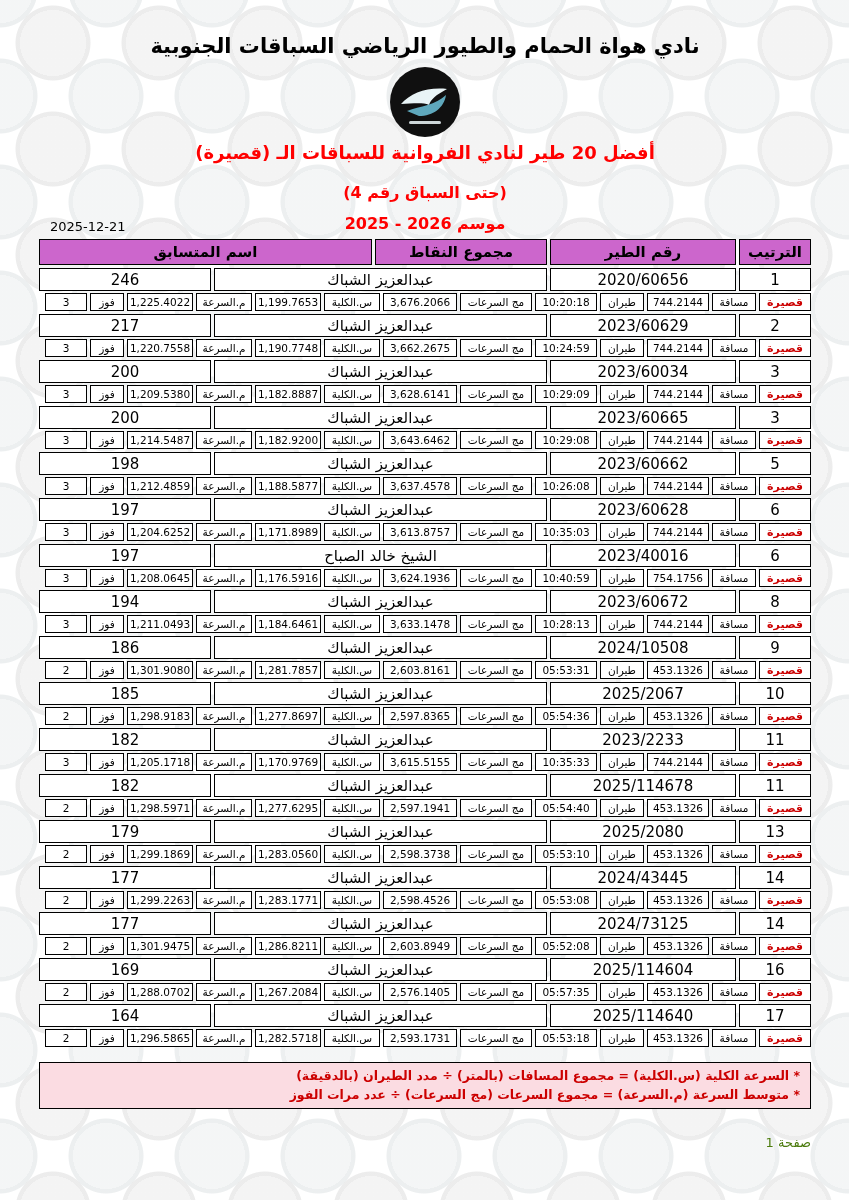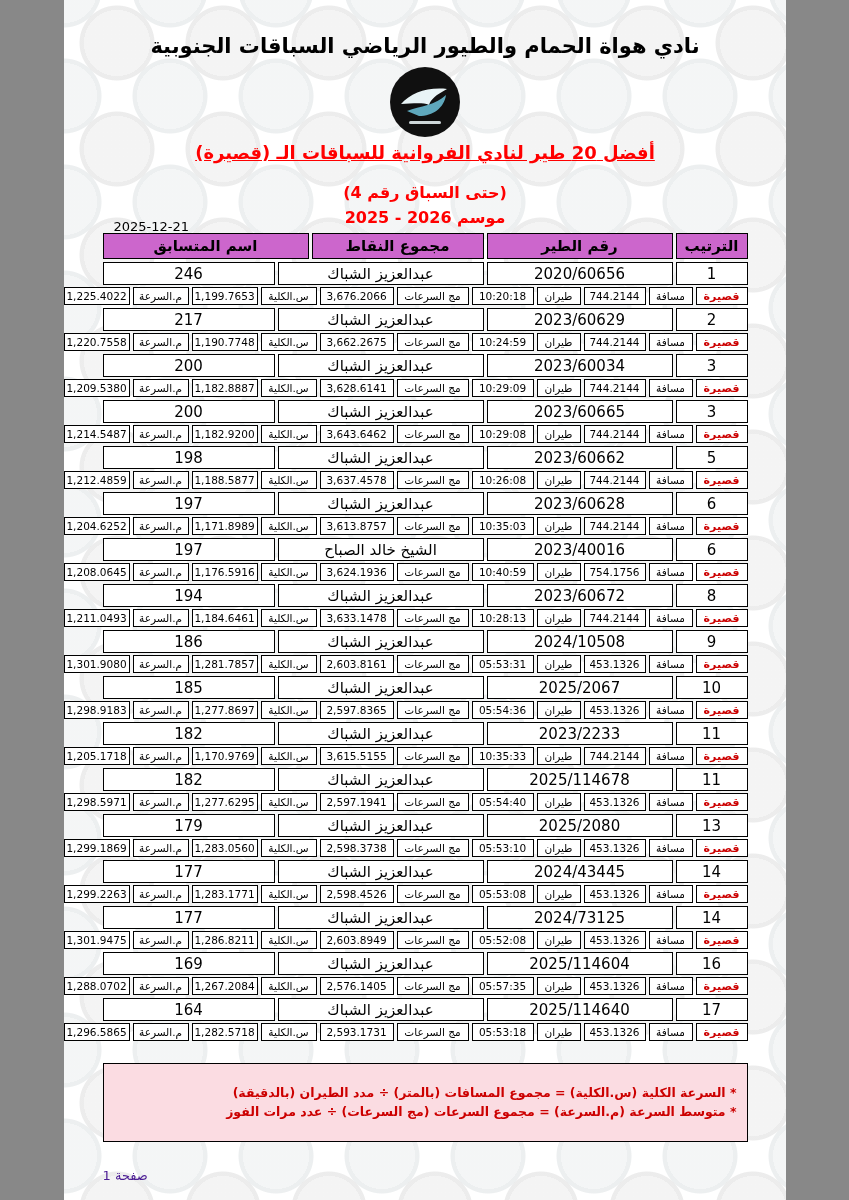--- a/index.html
+++ b/index.html
@@ -5,39 +5,39 @@
   :root{
     --header-bg:#cc66cc;
     --accent-red:#ff0000;
     --badge-red:#cc0000;
     --note-bg:#fbdce2;
   }
   *{box-sizing:border-box;margin:0;padding:0;}
   html,body{background:#888;}
   body{font-family:"DejaVu Sans",sans-serif;}
   .page{
-    position:relative;width:722px;height:1200px;margin:0 auto;
+    position:relative;width:849px;height:1200px;margin:0 auto;
     background:#ffffff;overflow:hidden;direction:rtl;color:#000;
   }
   .watermark{
     position:absolute;inset:0;pointer-events:none;
     background-image:
       radial-gradient(circle, rgba(40,40,40,0.05) 0 33px, rgba(40,40,40,0.085) 33px 37px, transparent 38px),
       radial-gradient(circle, rgba(40,70,80,0.05) 0 33px, rgba(40,70,80,0.085) 33px 37px, transparent 38px);
     background-size:106px 106px,106px 106px;
     background-position:0 -10px,53px 43px;
     background-repeat:repeat,repeat;
   }
   .content{position:absolute;inset:0;padding:34px 38px 0 39px;}
   .club-title{text-align:center;font-size:21px;font-weight:bold;letter-spacing:0.5px;}
   .logo-row{display:flex;justify-content:center;margin:8px 0 4px;}
   .red{color:var(--accent-red);font-weight:bold;text-align:center;}
-  .report-title{font-size:18px;margin-top:2px;text-decoration:underline;}
+  .report-title{font-size:18px;margin-top:2px;}
   .report-subtitle{font-size:16px;margin-top:20px;}
-  .season-line{font-size:16px;margin-top:6px;}
+  .season-line{font-size:16px;margin-top:12px;}
   .report-date{
     position:absolute;left:50px;top:219px;font-size:13px;color:#000;
     direction:ltr;font-weight:normal;
   }
   .results-table{margin-top:6px;}
   .hrow,.main-row{display:flex;gap:3px;}
   .cell{
     border:1px solid #000;background:#fff;display:flex;align-items:center;
     justify-content:center;white-space:nowrap;overflow:hidden;
   }
@@ -62,25 +62,25 @@
   .b-vfly{flex:0 0 62px;}
   .b-lsum{flex:0 0 72px;}
   .b-vsum{flex:0 0 74px;}
   .b-ltot{flex:0 0 56px;}
   .b-vtot{flex:0 0 66px;}
   .b-lavg{flex:0 0 56px;}
   .b-vavg{flex:0 0 66px;}
   .b-lwin{flex:0 0 34px;}
   .b-vwin{flex:0 0 42px;}
   .notes{
-    margin-top:22px;border:1px solid #000;background:var(--note-bg);
-    padding:19px 10px;color:var(--badge-red);font-weight:bold;font-size:12.5px;
+    margin-top:15px;border:1px solid #000;background:var(--note-bg);
+    padding:3px 10px;color:var(--badge-red);font-weight:bold;font-size:12.5px;
     line-height:1.55;text-align:right;
   }
-  .page-footer{text-align:left;font-size:13px;margin-top:26px;color:#4c1d95;}
+  .page-footer{text-align:right;font-size:13px;margin-top:26px;color:#4d7c0f;}
 </style>
 </head>
 <body>
 
 <div class="page">
   <div class="watermark"></div>
   <div class="content">
 
     <div class="club-title">نادي هواة الحمام والطيور الرياضي السباقات الجنوبية</div>
 

